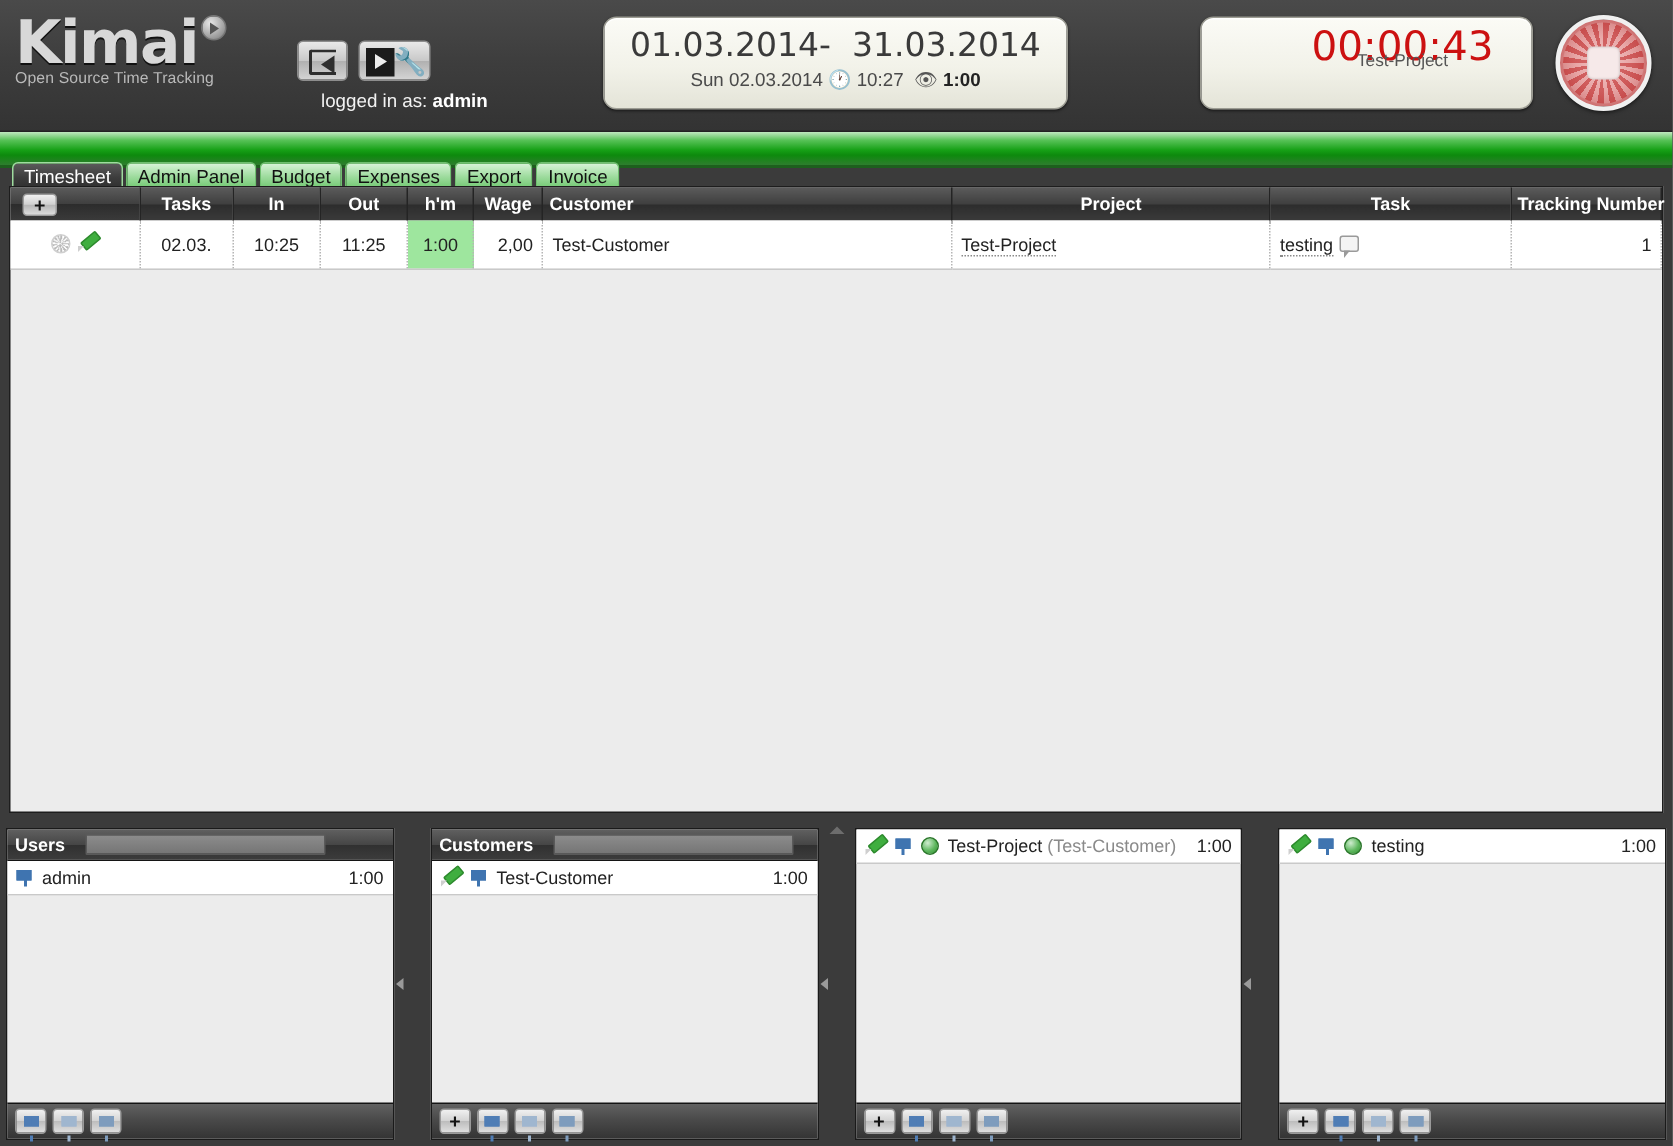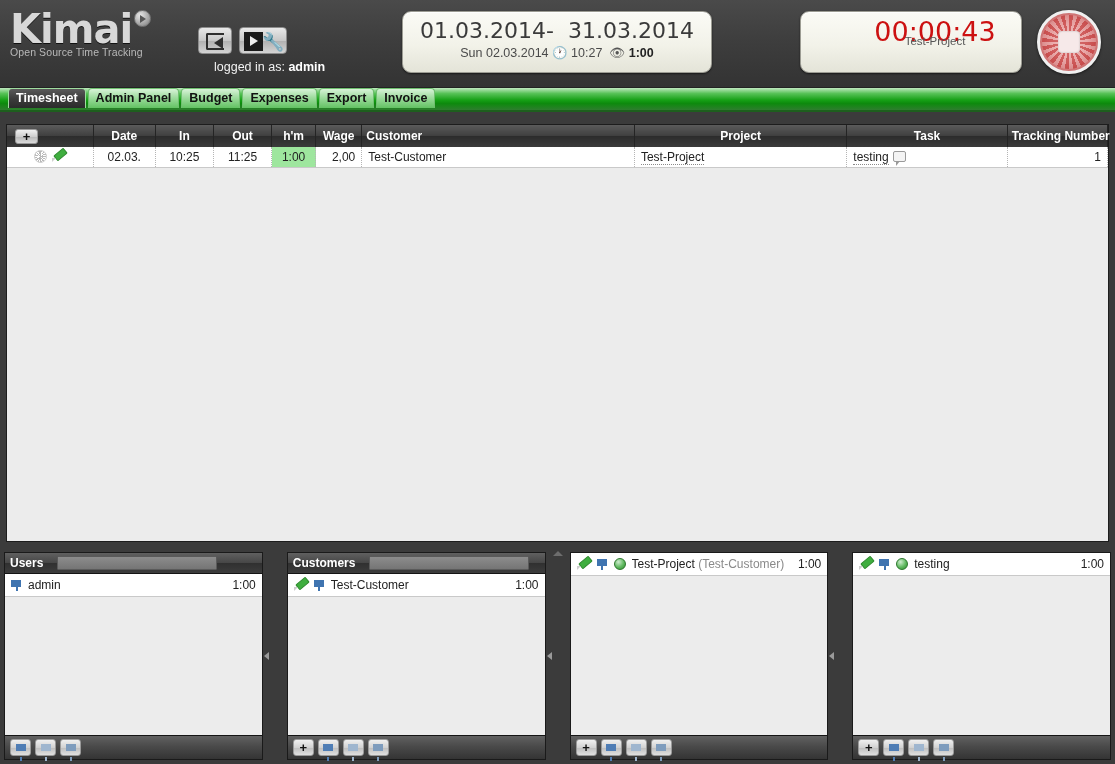--- a/index.html
+++ b/index.html
@@ -139,23 +139,23 @@
   }
 
   
   .tabzone {
     position: relative; height: 24px;
     background: linear-gradient(to bottom, #bfe8bf 0%, #57c257 25%, #16a016 55%, #0d8a0d 70%, #2e7d2e 100%);
     border-bottom: 2px solid #1d5f1d;
     padding-left: 8px;
   }
   .tab {
-    display: inline-block; height: 20px; margin-top: 0; margin-right: 2px;
+    display: inline-block; height: 20px; margin-top: 20px; margin-right: 2px;
     padding: 0 7px; line-height: 19px;
-    font-size: 12.5px; font-weight: bold;
+    font-size: 12.5px; font-weight: normal;
     border: 1px solid #6fbf6f; border-bottom: none;
     border-radius: 4px 4px 0 0;
     color: #111;
     background: linear-gradient(to bottom, #d8f3d8 0%, #9fdc9f 45%, #63c263 100%);
     cursor: pointer; vertical-align: top;
   }
   .tab.active {
     color: #ffffff;
     background: linear-gradient(to bottom, #5a5a5a 0%, #3c3c3c 50%, #2b2b2b 100%);
     border-color: #9fdc9f;
@@ -180,21 +180,21 @@
   table.sheet thead th.th-right { text-align: right; padding-right: 10px; }
   table.sheet thead th.th-add { text-align: left; padding-left: 8px; }
   .addbtn {
     display: inline-block; width: 23px; height: 15px; line-height: 13px;
     text-align: center; font-size: 13px; font-weight: bold; color: #111;
     border: 1px solid #9a9a9a; border-radius: 3px;
     background: linear-gradient(to bottom, #f0f0f0 0%, #cfcfcf 50%, #b6b6b6 51%, #dcdcdc 100%);
     cursor: pointer;
   }
   table.sheet tbody td {
-    height: 20px; background: #ffffff; color: #222; font-size: 12px;
+    height: 32px; background: #ffffff; color: #222; font-size: 12px;
     border-right: 1px dotted #b5b5b5; border-bottom: 1px solid #c9c9c9;
     padding: 0 6px; white-space: nowrap;
   }
   td.c-actions { text-align: center; border-right: 1px dotted #b5b5b5; }
   td.c-num { text-align: center; }
   td.c-right { text-align: right; padding-right: 10px; }
   td.c-hm { text-align: center; background: #9ee69e !important; font-weight: normal; }
   td.c-wage { text-align: right; padding-right: 8px; }
   td.c-text { text-align: left; }
   .tbl-underline { border-bottom: 1px dotted #8a8a8a; }
@@ -391,21 +391,21 @@
         <col style="width:44px">
           <col style="width:46px">
           <col style="width:272px">
           <col style="width:212px">
         <col style="width:160px">
           <col style="width:100px">
       </colgroup>
       <thead>
         <tr>
           <th class="th-add"><span class="addbtn">+</span></th>
-          <th>Date</th>
+          <th>Tasks</th>
           <th>In</th>
           <th>Out</th>
           <th>h'm</th>
           <th>Wage</th>
           <th class="th-left">Customer</th>
           <th>Project</th>
           <th>Task</th>
           <th class="th-right">Tracking Number</th>
         </tr>
       </thead>

